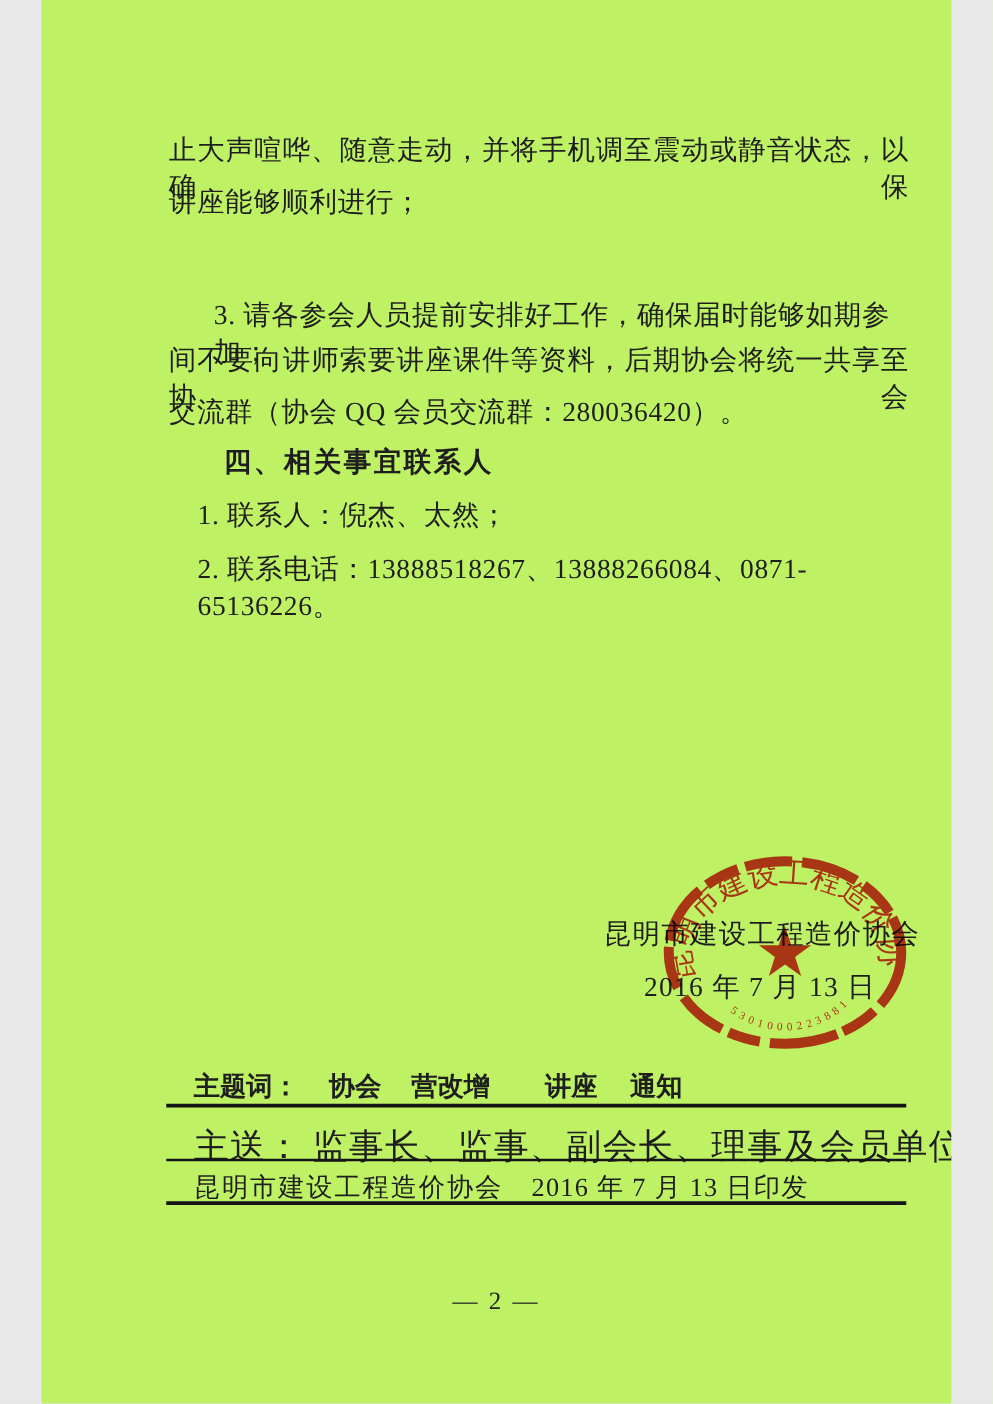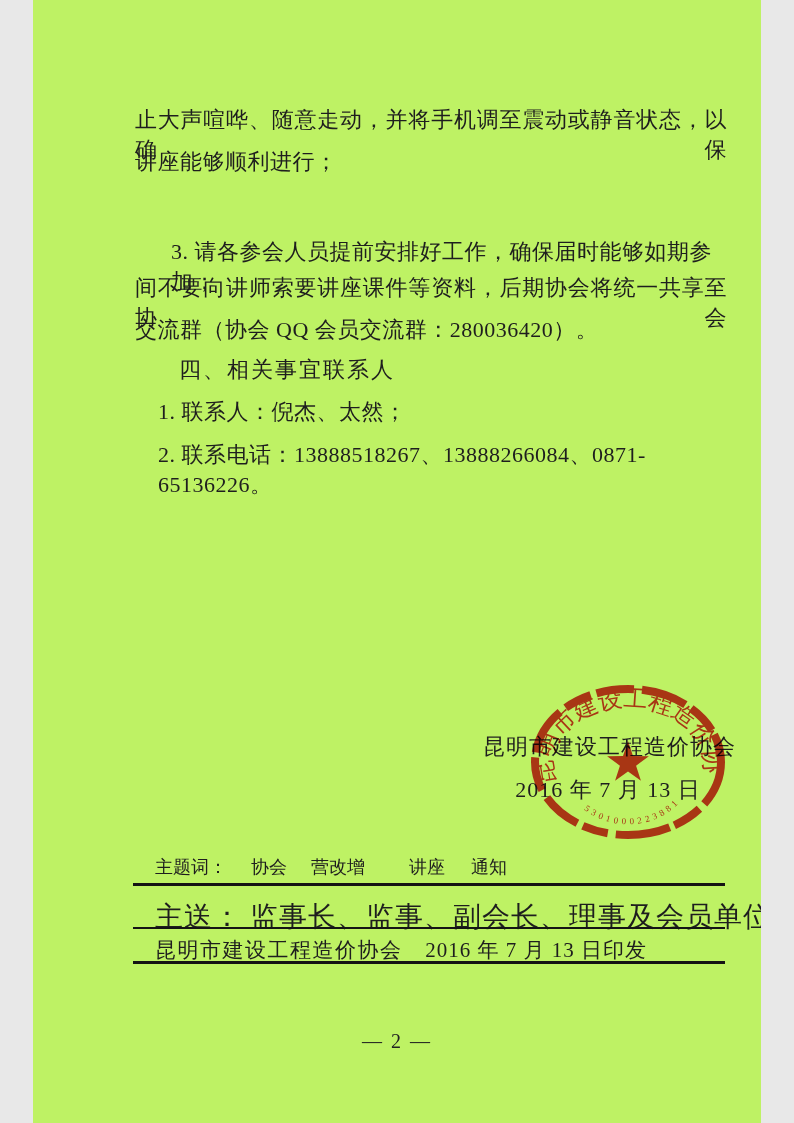--- a/index.html
+++ b/index.html
@@ -12,36 +12,36 @@
   .bline {
     position:absolute; left:102px; width:592px;
     font-size:22px; line-height:30px; letter-spacing:0.5px;
     white-space:normal;
   }
   .just { text-align:justify; text-align-last:justify; }
   .ind2 { padding-left:36px; width:556px;margin-top:48px; }
   .ind1 { padding-left:23px; width:569px; }
   .heading {
     font-family:"Liberation Sans","DejaVu Sans",sans-serif;
-    font-weight:normal; padding-left:44px; width:548px; letter-spacing:2px;
+    font-weight:bold; padding-left:44px; width:548px; letter-spacing:2px;
   }
   
   .sig { position:absolute; left:450px; width:250px; text-align:center;
          font-size:22px; letter-spacing:1px; white-space:nowrap; }
   
   .seal { position:absolute; left:490px; top:672px; width:210px; height:180px;
           mix-blend-mode:multiply; opacity:.93; }
   
   .rule { position:absolute; left:100px; width:592px; background:#141414; }
   .rule.thick { height:3px; }
   .rule.thin  { height:1.5px; }
   .f-subject {
     position:absolute; left:122px; top:855px;
     font-family:"Liberation Sans","DejaVu Sans",sans-serif;
-    font-weight:normal; font-size:18px; white-space:nowrap;
+    font-weight:bold; font-size:21px; white-space:nowrap;
   }
   .f-subject .kw { display:inline-block; }
   .kw-1 { margin-left:24px; }
   .kw-2 { margin-left:24px; }
   .kw-3 { margin-left:44px; }
   .kw-4 { margin-left:26px; }
   .f-recip { position:absolute; left:122px; top:898px; font-size:28px; white-space:nowrap; letter-spacing:1px; }
   .f-recip .lbl { margin-right:8px; }
   .f-issuer { position:absolute; left:122px; top:936px; font-size:21px; letter-spacing:1.5px; white-space:nowrap; }
   .f-printdate { position:absolute; right:114px; top:936px; font-size:21px; letter-spacing:1px; white-space:nowrap;font-family:Liberation Serif, serif; }

